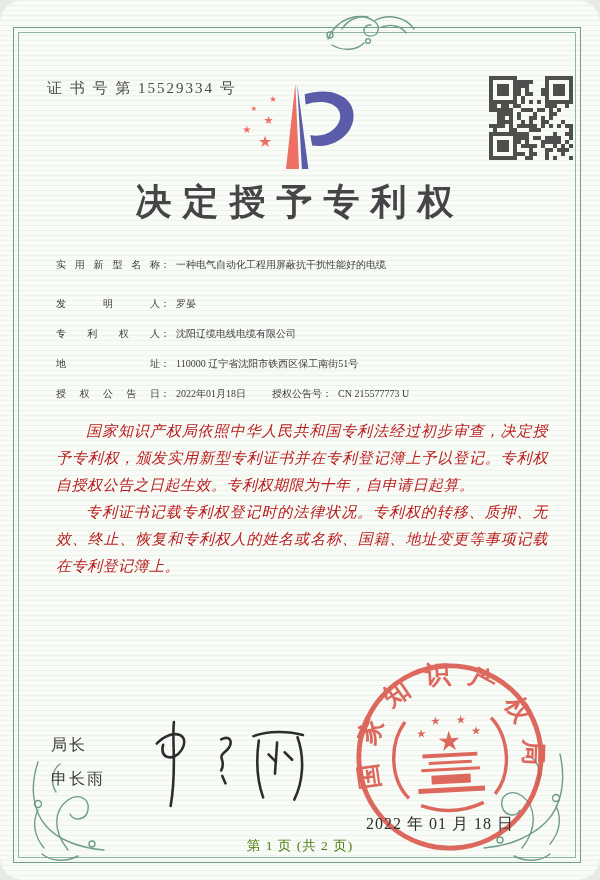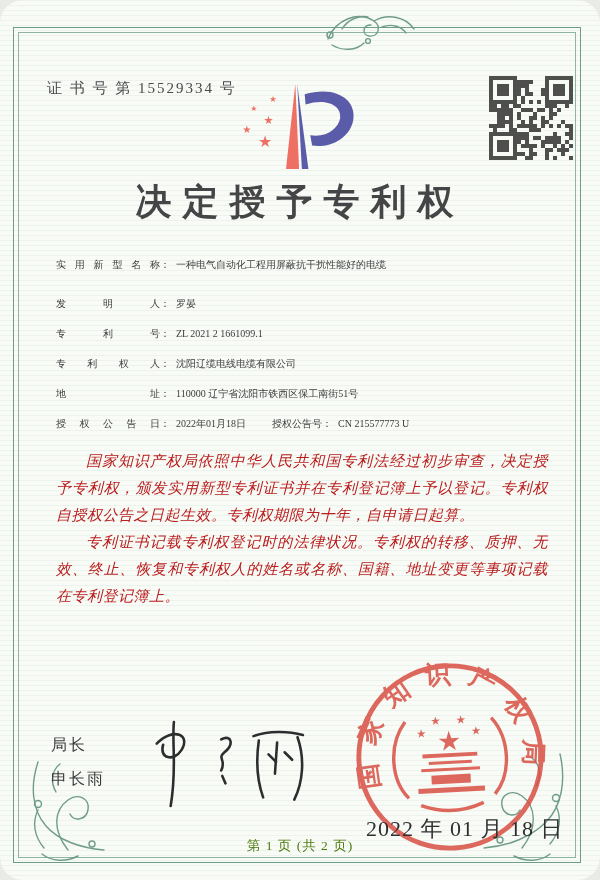--- a/index.html
+++ b/index.html
@@ -47,21 +47,21 @@
   .sign-block{position:absolute;left:51px;top:735px;font-size:16px;color:#3c3c3e;
     font-family:"Liberation Sans","DejaVu Sans",sans-serif;}
   .sign-block div{margin-bottom:13px;letter-spacing:2px;}
   .signature{position:absolute;left:118px;top:708px;width:215px;height:110px;}
   .signature path{fill:none;stroke:#2d2d2f;stroke-width:2.4;stroke-linecap:round;stroke-linejoin:round;}
 
   .seal{position:absolute;left:352px;top:659px;width:196px;height:196px;
     opacity:.85;transform:rotate(-3deg);}
   .seal .red{fill:#d94f43;}
   .seal text{font-weight:bold;}
-  .seal-date{position:absolute;left:366px;top:814px;font-size:22px;letter-spacing:1px;
+  .seal-date{position:absolute;left:366px;top:814px;font-size:16px;letter-spacing:1px;
     color:#2f2f31;white-space:nowrap;}
 
   .footer{position:absolute;left:0;right:0;top:837px;text-align:center;
     font-size:13.5px;color:#4d7c0f;letter-spacing:1px;}
 </style>
 </head>
 <body>
 
 <div class="page">
 
@@ -263,23 +263,20 @@
   <div class="title">决定授予专利权</div>
 
   <div class="content">
     <div class="frow first">
       <span class="flabel">实用新型名称</span><span class="fcolon">：</span><span>一种电气自动化工程用屏蔽抗干扰性能好的电缆</span>
     </div>
     <div class="frow">
       <span class="flabel">发明人</span><span class="fcolon">：</span><span>罗晏</span>
     </div>
     <div class="frow">
-      <span class="flabel">专利号</span><span class="fcolon">：</span><span>ZL 2021 2 1661099.1</span>
-    </div>
-    <div class="frow">
       <span class="flabel">专利权人</span><span class="fcolon">：</span><span>沈阳辽缆电线电缆有限公司</span>
     </div>
     <div class="frow">
       <span class="flabel">地址</span><span class="fcolon">：</span><span>110000 辽宁省沈阳市铁西区保工南街51号</span>
     </div>
     <div class="frow">
       <span><span class="flabel">授权公告日</span><span class="fcolon">：</span><span>2022年01月18日</span></span><span class="grant-right"><span>授权公告号</span><span class="fcolon">：</span><span>CN 215577773 U</span></span>
     </div>
 
     <div class="paras">

